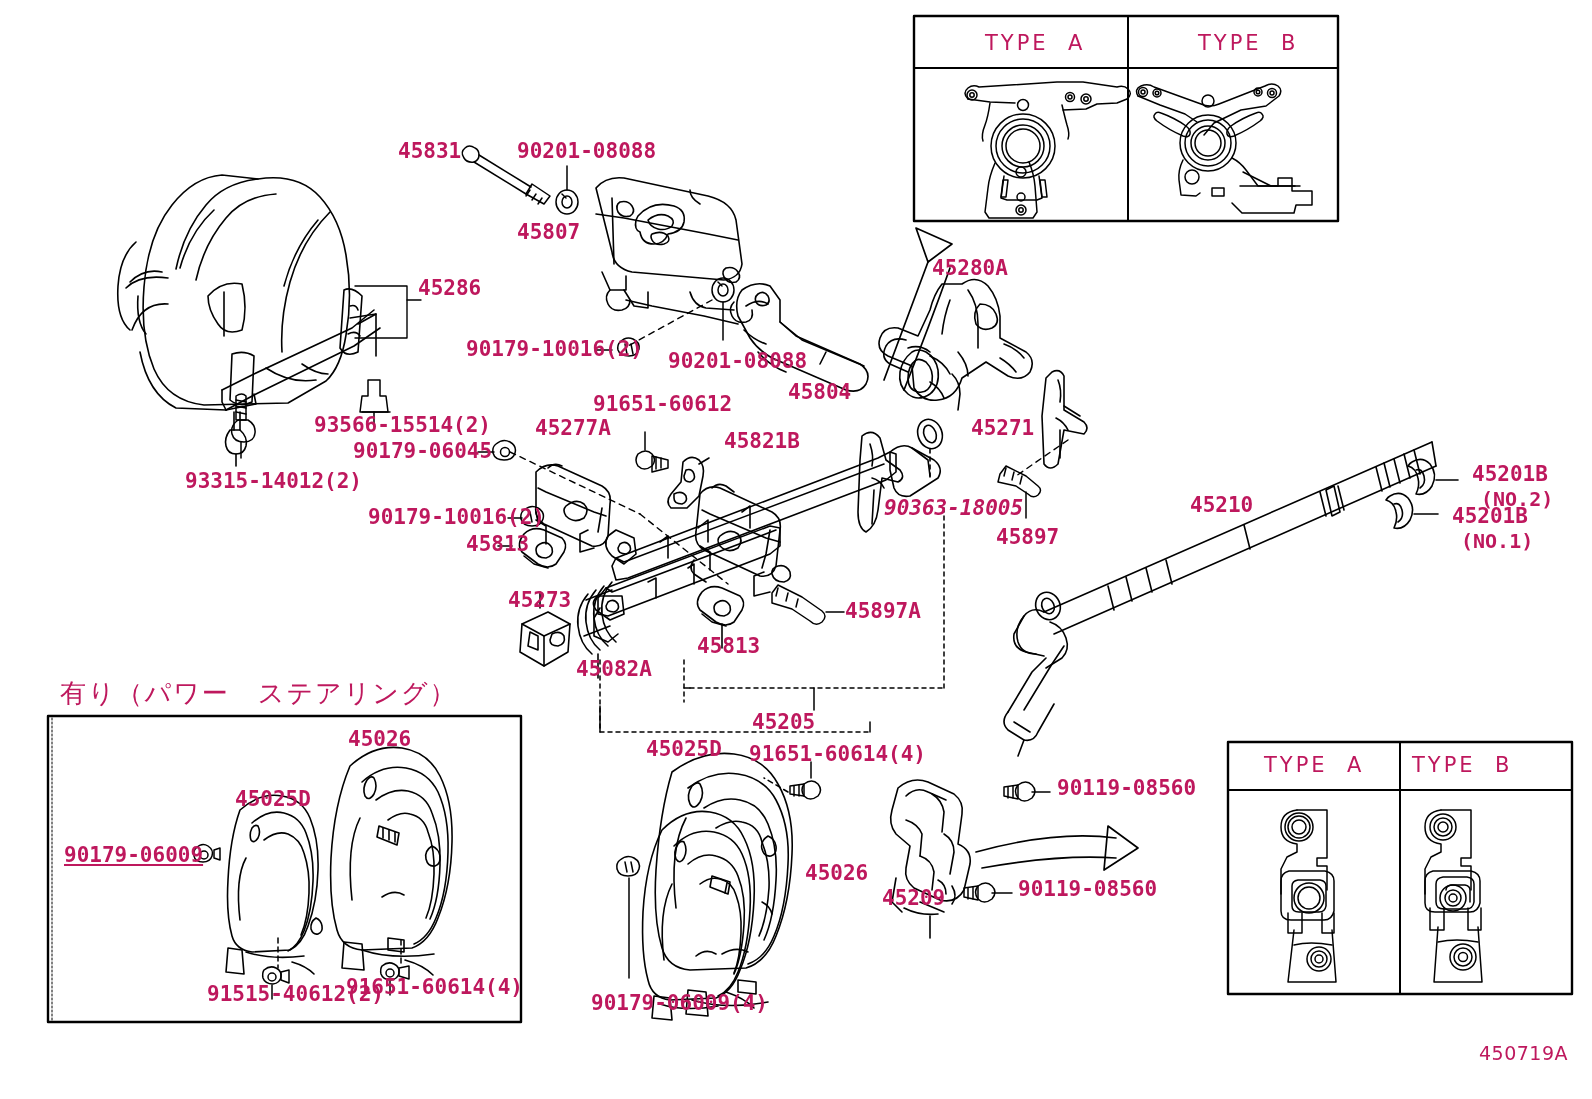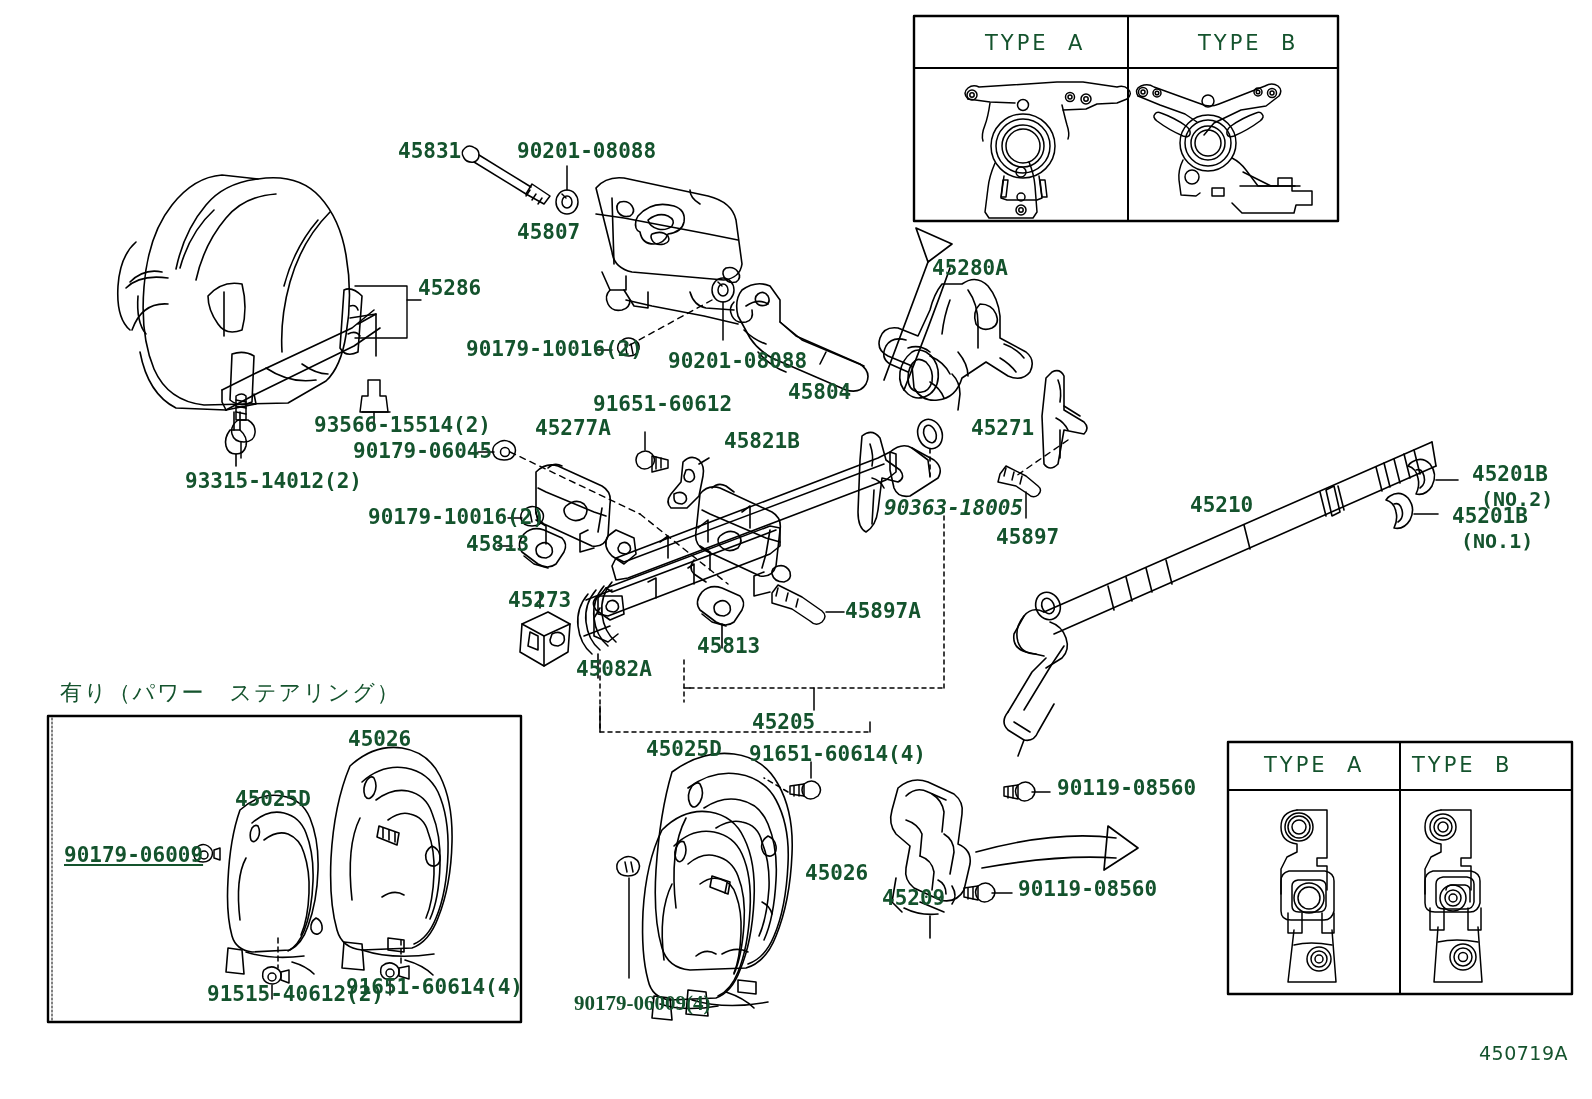--- a/index.html
+++ b/index.html
@@ -1,24 +1,24 @@
 <!DOCTYPE html>
 <html><head>
 <meta charset="utf-8">
 <style>
   html,body{margin:0;padding:0;background:#ffffff;}
   body{width:1592px;height:1099px;position:relative;overflow:hidden;
        font-family:"DejaVu Sans Mono","Liberation Mono",monospace;color:#000;}
   #stage{position:absolute;left:0;top:0;width:1592px;height:1099px;}
   svg.art{position:absolute;left:0;top:0;width:1592px;height:1099px;overflow:visible;}
   .lbl{position:absolute;white-space:pre;font-family:"DejaVu Sans Mono","Liberation Mono",monospace;
-       font-weight:bold;color:#14532d;letter-spacing:0px;line-height:1;}
+       font-weight:bold;color:#be185d;letter-spacing:0px;line-height:1;}
   .lbl.s22{font-size:21px;}
   .lbl.s20{font-size:20px;}
-  .lbl.jp{font-family:Liberation Sans, sans-serif;font-weight:normal;font-size:22px;letter-spacing:2px;}
+  .lbl.jp{font-family:Liberation Mono, monospace;font-weight:normal;font-size:26px;letter-spacing:2px;}
   .lbl.typ{font-family:"DejaVu Sans","Liberation Sans",sans-serif;font-weight:normal;font-size:21px;letter-spacing:3px;}
   .lbl.dnum{font-family:"DejaVu Sans","Liberation Sans",sans-serif;font-weight:normal;font-size:19px;letter-spacing:0.5px;}
 </style>
 </head>
 <body>
 
 <div id="stage">
 
   <svg class="art" viewBox="0 0 1592 1099">
     <g fill="none" stroke="#000" stroke-width="1.6" stroke-linejoin="round" stroke-linecap="round">
@@ -634,21 +634,21 @@
 
   <div class="lbl s22" style="left:508px;top:590px;">45273</div>
   <div class="lbl s22" style="left:576px;top:659px;">45082A</div>
   <div class="lbl s22" style="left:697px;top:636px;">45813</div>
   <div class="lbl s22" style="left:845px;top:601px;">45897A</div>
   <div class="lbl s22" style="left:752px;top:712px;">45205</div>
 
   <div class="lbl s22" style="left:646px;top:739px;">45025D</div>
   <div class="lbl s22" style="left:749px;top:744px;">91651-60614(4)</div>
   <div class="lbl s22" style="left:805px;top:863px;">45026</div>
-  <div class="lbl s22" style="left:574px;top:993px;font-family:Liberation Serif, serif;">90179-06009(4)</div>
+  <div class="lbl s22" style="left:591px;top:993px;">90179-06009(4)</div>
   <div class="lbl s22" style="left:875px;top:888px;margin-left:7px;">45209</div>
   <div class="lbl s22" style="left:1057px;top:778px;">90119-08560</div>
   <div class="lbl s22" style="left:1018px;top:879px;">90119-08560</div>
 
   <div class="lbl jp" style="left:60px;top:682px;">有り（パワー　ステアリング）</div>
   <div class="lbl s22" style="left:348px;top:729px;">45026</div>
   <div class="lbl s22" style="left:235px;top:789px;">45025D</div>
   <div class="lbl s22" style="left:64px;top:845px;text-decoration:underline;">90179-06009</div>
   <div class="lbl s22" style="left:207px;top:984px;">91515-40612(2)</div>
   <div class="lbl s22" style="left:346px;top:977px;">91651-60614(4)</div>

